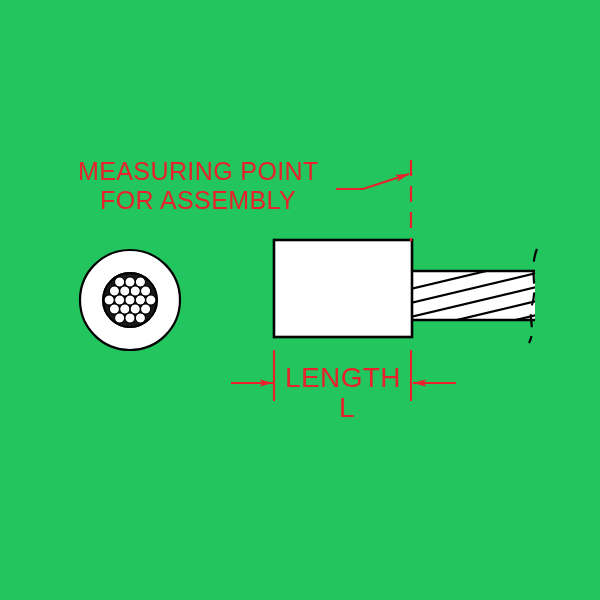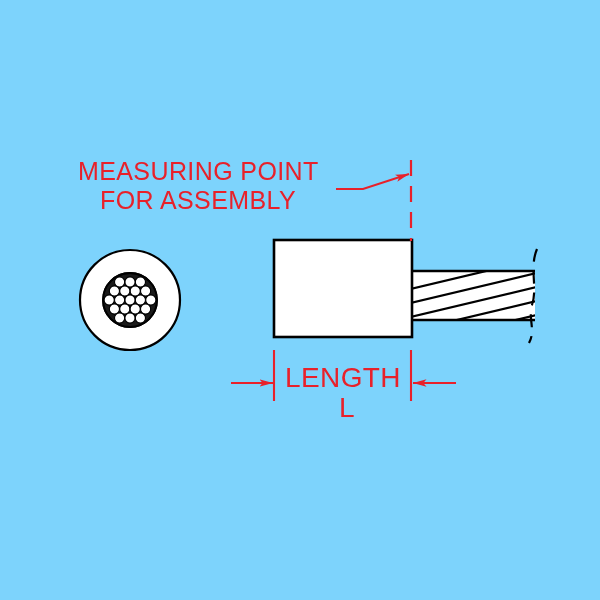--- a/index.html
+++ b/index.html
@@ -10,21 +10,21 @@
   body {
     width: 600px;
     height: 600px;
     font-family: "Liberation Sans", sans-serif;
     overflow: hidden;
   }
   #drawing-root {
     position: relative;
     width: 600px;
     height: 600px;
-    background: #7dd3fc;
+    background: #22c55e;
   }
   #drawing-svg {
     position: absolute;
     top: 0;
     left: 0;
     width: 600px;
     height: 600px;
     display: block;
   }
   .anno-text {

